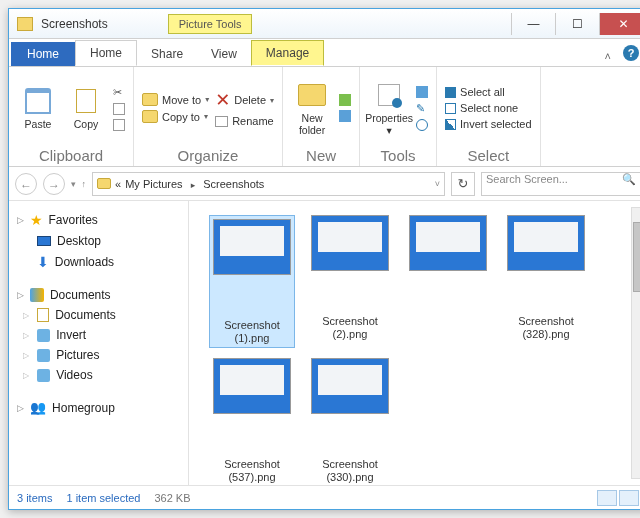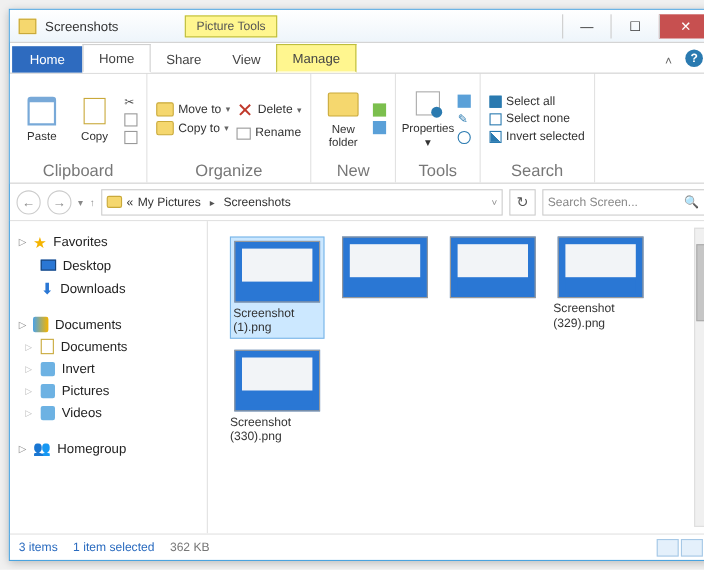--- a/index.html
+++ b/index.html
@@ -33,40 +33,40 @@
 .ic-del { color: #c0392b; font-size: 18px; }
 .ic-prop { width: 22px; height: 22px; background: #fff; border: 1px solid #aaa; position: relative; }
 .ic-prop::after { content:""; position:absolute; right:-3px; bottom:-3px; width: 10px; height:10px; background: #2a7ab0; border-radius:50%; }
 .chk { display:inline-block; width:11px; height:11px; border:1px solid #2a7ab0; }
 .nav { height: 34px; display: flex; align-items: center; padding: 4px 6px; gap: 6px; border-bottom: 1px solid #e2e2e2; }
 .nav-btn { width: 22px; height: 22px; border: 1px solid #ccc; border-radius: 50%; display:flex; align-items:center; justify-content:center; color:#888; font-size: 12px; }
 .nav-small { font-size: 9px; color: #888; }
 .address { flex: 1; height: 24px; border: 1px solid #ccc; display: flex; align-items: center; font-size: 11px; color: #333; padding: 0 4px; gap: 4px; }
 .crumb-sep::after { content: "▸"; font-size: 9px; color: #555; margin: 0 4px; }
 .refresh-box { width: 24px; height: 24px; border: 1px solid #ccc; display: flex; align-items:center; justify-content:center; font-size: 13px; color: #555; }
-.search { width: 148px; height: 24px; border: 1px solid #ccc; display: flex; align-items: center; padding: 0 4px; font-size: 11px; color: #888; gap: 4px; }
+.search { width: 160px; height: 24px; border: 1px solid #ccc; display: flex; padding: 0 4px; font-size: 11px; color: #888; gap: 4px; }
 .body { flex: 1; display: flex; overflow: hidden; }
 .sidebar { width: 180px; border-right: 1px solid #e2e2e2; padding: 8px 6px; font-size: 12px; color: #222; overflow-y: auto; }
 .sb-h { display:flex; align-items:center; gap:6px; padding: 3px 2px; }
 .sb-i { display:flex; align-items:center; gap:6px; padding: 3px 2px 3px 22px; }
 .star { color: #f5b400; font-size: 14px; }
 .desk-ic { width:14px; height:10px; background:#2a77d4; border:1px solid #1a4478; }
 .dwn-ic { color:#2a77d4; font-size: 14px; }
 .lib-ic { width: 14px; height: 14px; background: linear-gradient(90deg,#4ba3e7,#f5b400); border-radius: 2px; }
 .doc-ic { width: 12px; height: 14px; background:#fff; border:1px solid #c9a93a; }
 .music-ic,.pic-ic,.vid-ic { width: 13px; height: 13px; background:#6db2e3; border-radius:2px; }
 .hg-ic { font-size: 13px; }
 .content { flex: 1; position: relative; }
 .thumbs { display: flex; flex-wrap: wrap; gap: 10px 12px; padding: 14px 20px; align-content: flex-start; }
 .thumb { width: 86px; display: flex; flex-direction: column; align-items: center; font-size: 11px; color: #333; }
 .thumb.sel { background: #cce8ff; border: 1px solid #7bb6e8; padding: 3px 2px; }
 .thumb-pic { width: 78px; height: 56px; background: #2a77d4; border: 1px solid #999; position: relative; margin-bottom: 4px; }
 .thumb-pic::after { content:""; position: absolute; left: 6px; top: 6px; right: 6px; height: 30px; background: #f2f4f7; }
 .thumb-pic::before { content:""; position:absolute; left:6px; bottom:4px; right:6px; height: 12px; background: #2a77d4; }
-.thumb-name { text-align: left; line-height: 1.15; }
+.thumb-name { text-align: center; line-height: 1.15; margin-top: 40px; }
 .scrollbar { position: absolute; right: 2px; top: 6px; bottom: 6px; width: 14px; background: #f0f0f0; border: 1px solid #ddd; }
 .scroll-thumb { position: absolute; left: 1px; right: 1px; top: 14px; height: 70px; background: #c6c6c6; border: 1px solid #aaa; }
 .status { height: 24px; border-top: 1px solid #e2e2e2; display: flex; align-items: center; font-size: 11px; color: #2a6bbf; padding: 0 8px; gap: 14px; }
 .status .dim { color: #777; }
 .watermark { position: absolute; right: 18px; bottom: 4px; font-size: 14px; color: #aaa; font-style: italic; font-family: Georgia, serif; }
 .view-btns { margin-left: auto; display: flex; gap: 2px; }
 .vb { width: 20px; height: 16px; border: 1px solid #a6c8e6; background: #e4f0fb; }
 </style>
 </head>
 <body>
@@ -203,21 +203,21 @@
           <div class="small-btn">
               <span class="chk"></span>
               <span>Select none</span>
             </div>
           <div class="small-btn">
               <span class="chk" style="background:linear-gradient(45deg,#2a7ab0 50%,#fff 50%)"></span>
               <span>Invert selected</span>
             </div>
         </div>
       </div>
-      <div class="rgrp-label">Search</div>
+      <div class="rgrp-label">Select</div>
     </div>
   </div>
 
   <div class="nav">
     <div class="nav-btn">←</div>
     <div class="nav-btn">→</div>
     <div class="nav-small">▾</div>
     <div class="nav-small">↑</div>
     <div class="address">
       <span class="ic-folder" style="width:14px;height:11px"></span>
@@ -284,27 +284,32 @@
         </div>
     </div>
     <div class="content">
       <div class="thumbs" id="thumbs">
           <div class="thumb sel">
             <div class="thumb-pic"></div>
             <div class="thumb-name">Screenshot (1).png</div>
           </div>
           <div class="thumb">
             <div class="thumb-pic"></div>
-          </div>
-          <div class="thumb">
-            <div class="thumb-pic"></div>
-          </div>
-          <div class="thumb">
-            <div class="thumb-pic"></div>
-            <div class="thumb-name">Screenshot (329).png</div>
+            <div class="thumb-name">Screenshot (2).png</div>
+          </div>
+          <div class="thumb">
+            <div class="thumb-pic"></div>
+          </div>
+          <div class="thumb">
+            <div class="thumb-pic"></div>
+            <div class="thumb-name">Screenshot (328).png</div>
+          </div>
+          <div class="thumb">
+            <div class="thumb-pic"></div>
+            <div class="thumb-name">Screenshot (537).png</div>
           </div>
           <div class="thumb">
             <div class="thumb-pic"></div>
             <div class="thumb-name">Screenshot (330).png</div>
           </div>
         </div>
       <div class="scrollbar">
         <div class="scroll-thumb"></div>
       </div>
     </div>

